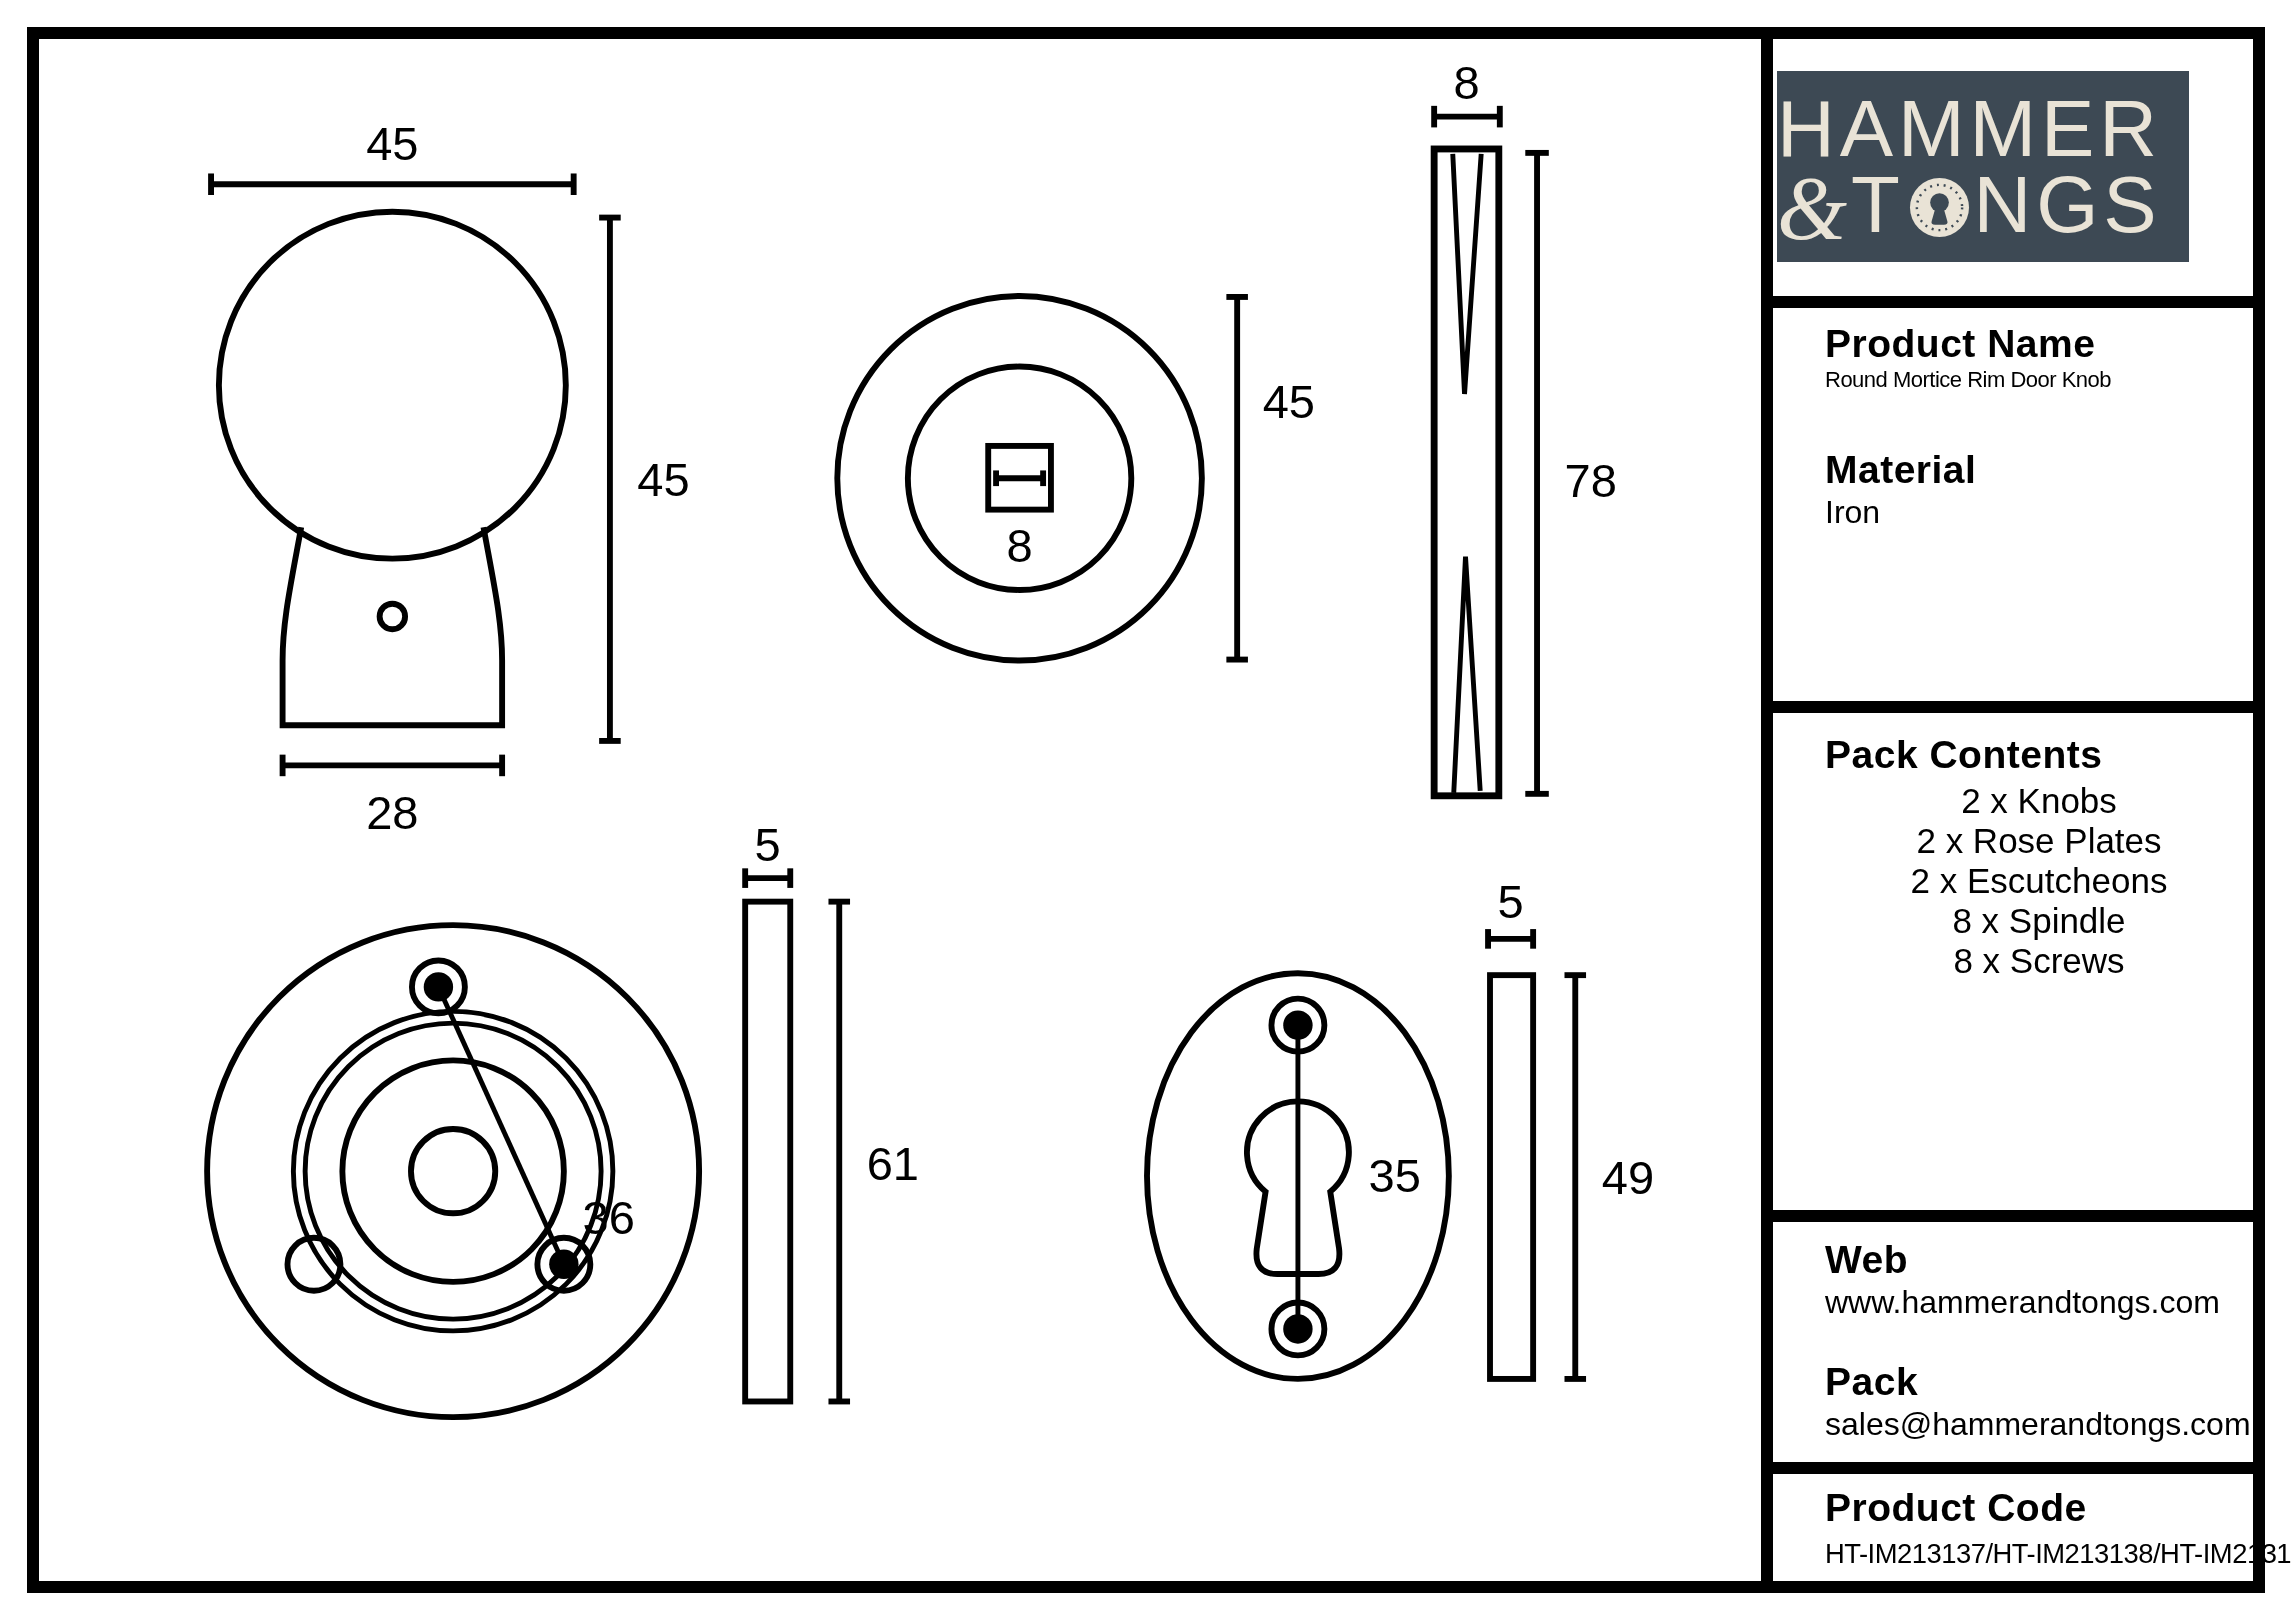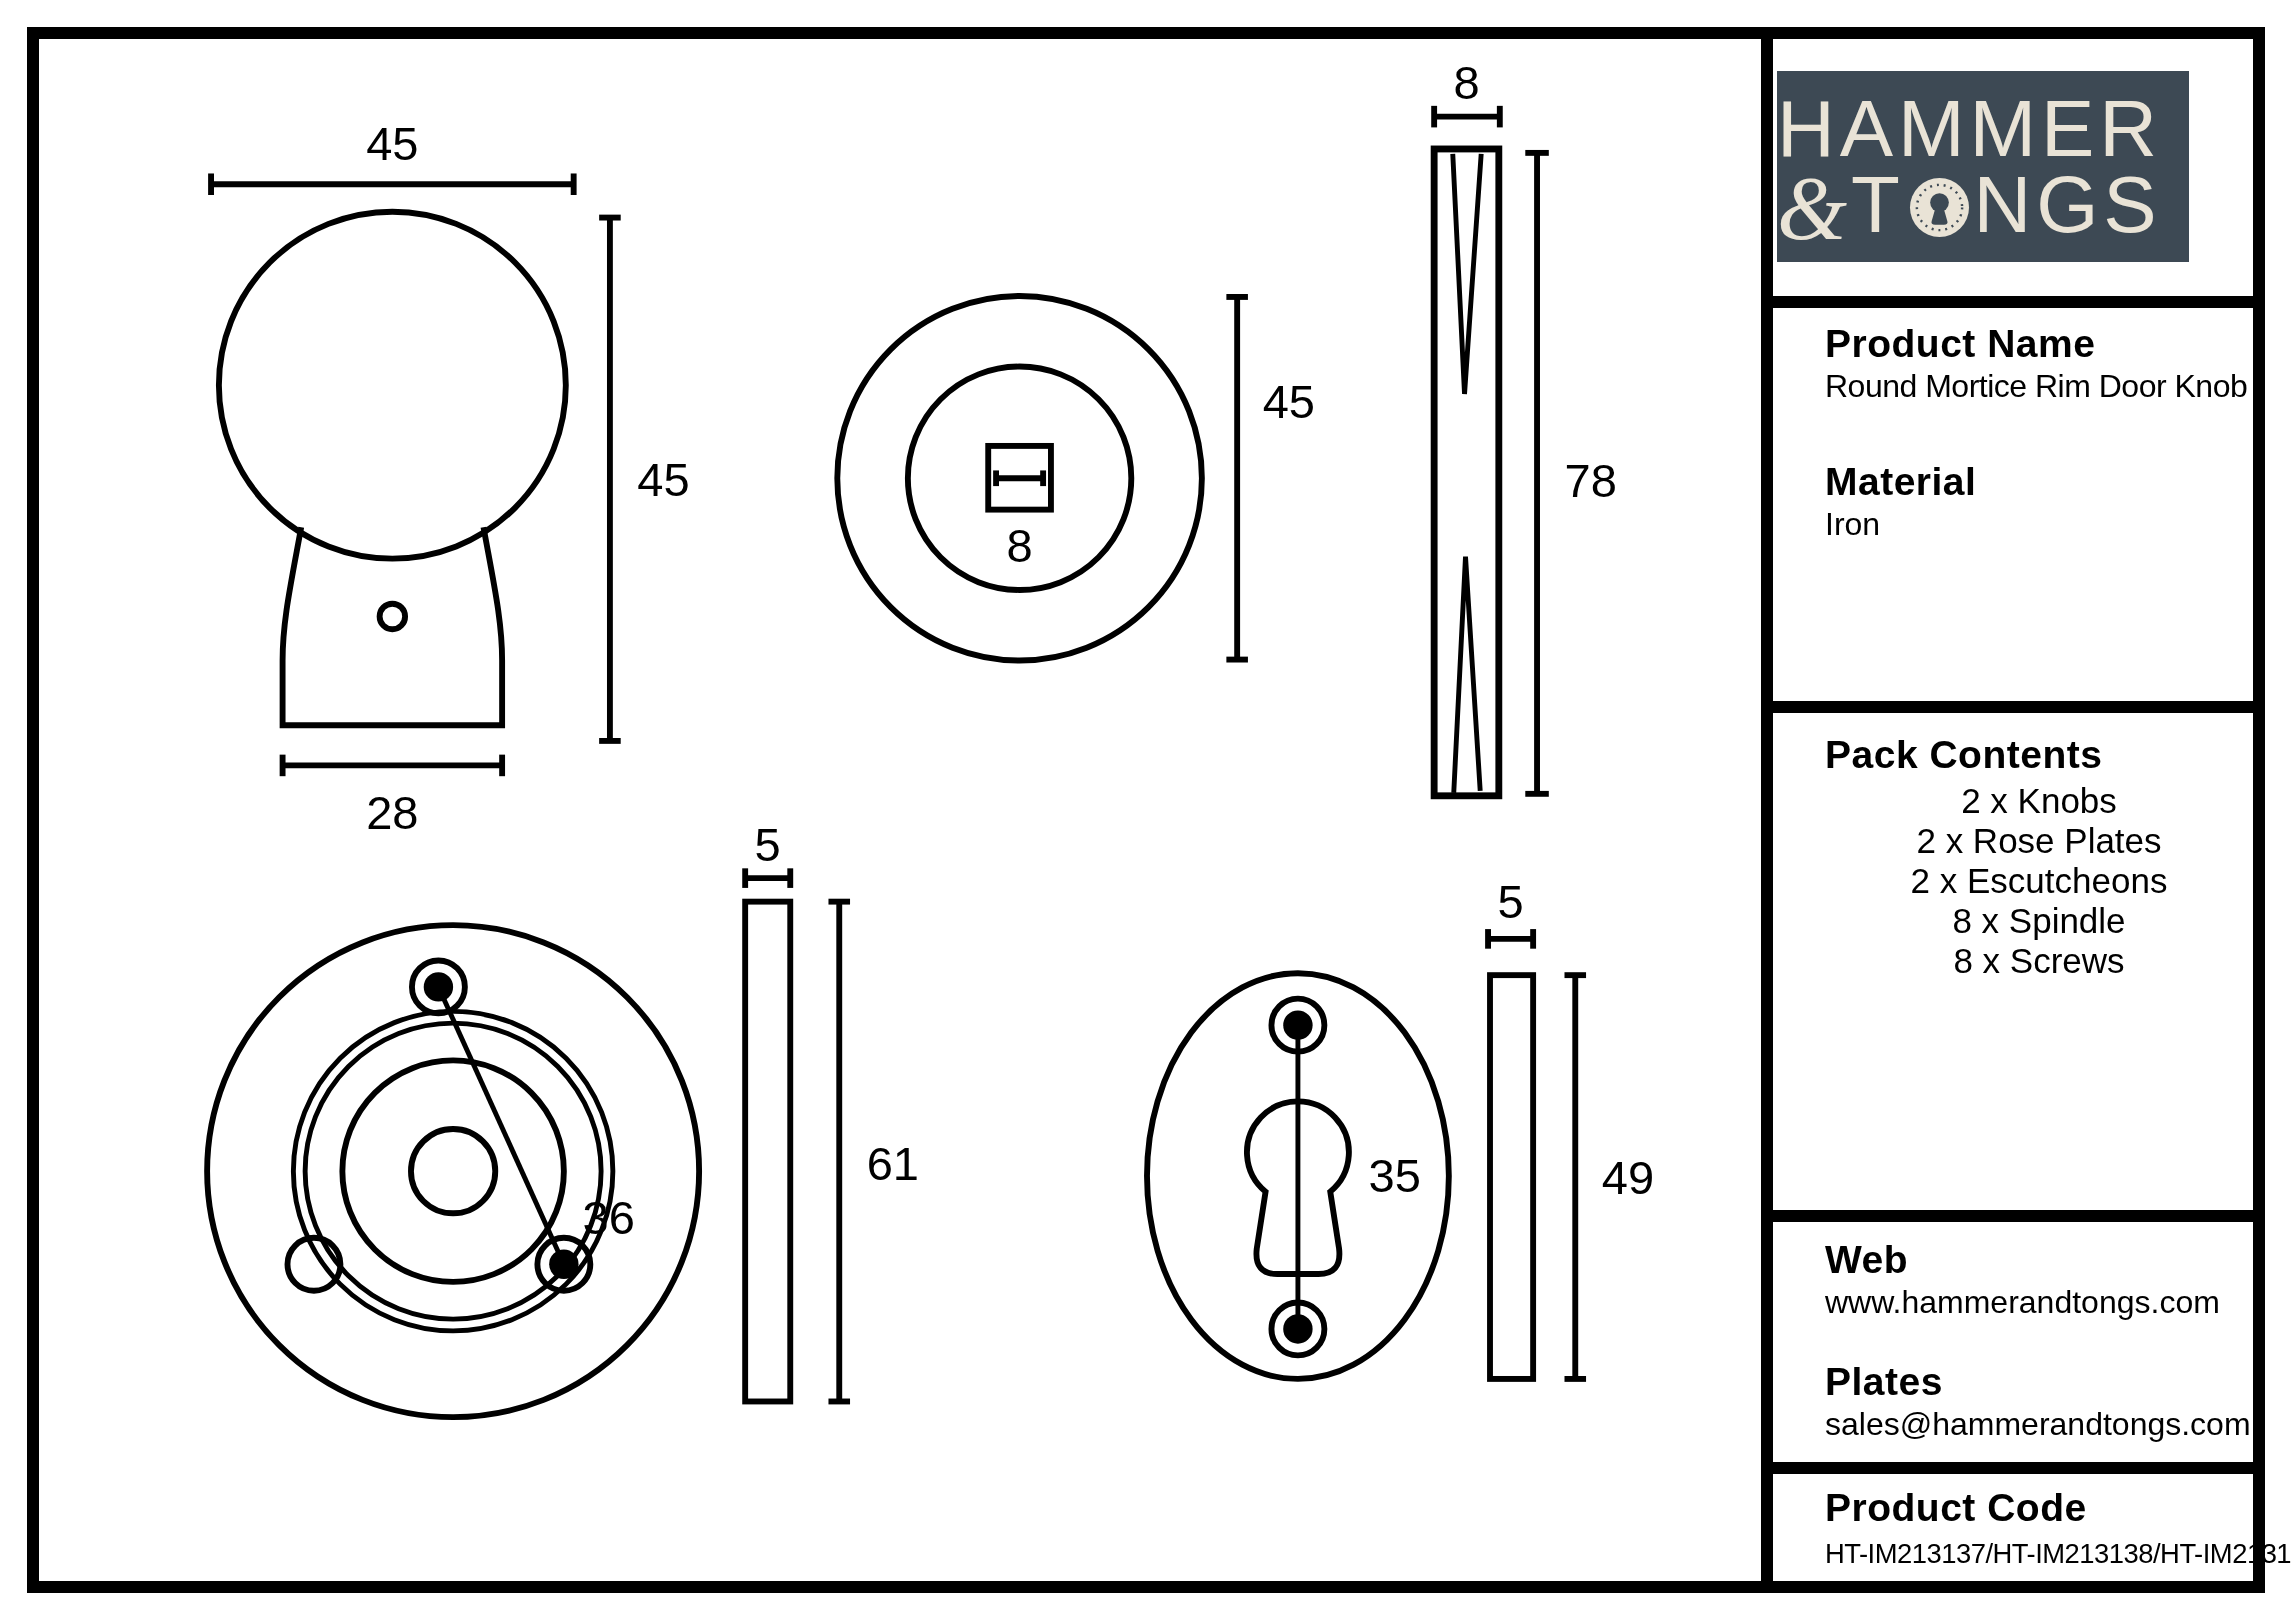--- a/index.html
+++ b/index.html
@@ -17,21 +17,21 @@
     border:12.7px solid #000; box-sizing:border-box;
   }
   .panel-logo    { top:27.4px;   height:281px; }
   .panel-product { top:296px;  height:418px; padding:13.7px 0 0 52px; }
   .panel-pack    { top:701px;  height:522px; padding:19.6px 0 0 52px; }
   .panel-web     { top:1210px; height:265px; padding:15.7px 0 0 52px; }
   .panel-code    { top:1462px; height:131px; padding:11.8px 0 0 52px; }
 
   .h  { font-weight:bold; font-size:39px; line-height:1.15; margin:0; letter-spacing:0.5px; }
   .v  { font-size:32px; line-height:1.2; margin:0; }
-  .v-name { font-size:32px; letter-spacing:-0.5px; white-space:nowrap; }
+  .v-name { font-size:22px; letter-spacing:-0.5px; white-space:nowrap; }
   .v-code { font-size:27.4px; letter-spacing:-0.5px; white-space:nowrap; margin-top:7.8px; }
   .gap-mat  { margin-top:55px; }
   .gap-mail { margin-top:39px; }
   .pack-list { list-style:none; margin:3.9px 0 0 0; padding:0; }
   .pack-list li { font-size:35px; line-height:40px;text-align:center; }
 
   
   .logo {
     position:absolute; left:1777px; top:71px; width:412px; height:191px;
     background:#3d4954; display:flex; flex-direction:column;
@@ -216,21 +216,21 @@
       <li>2 x Rose Plates</li>
       <li>2 x Escutcheons</li>
       <li>8 x Spindle</li>
       <li>8 x Screws</li>
     </ul>
   </div>
 
   <div class="panel panel-web">
     <p class="h">Web</p>
     <p class="v">www.hammerandtongs.com</p>
-    <p class="h gap-mail">Plates</p>
+    <p class="h gap-mail">Pack</p>
     <p class="v">sales@hammerandtongs.com</p>
   </div>
 
   <div class="panel panel-code">
     <p class="h">Product Code</p>
     <p class="v v-code">HT-IM213137/HT-IM213138/HT-IM213139</p>
   </div>
 
 
 </div>

